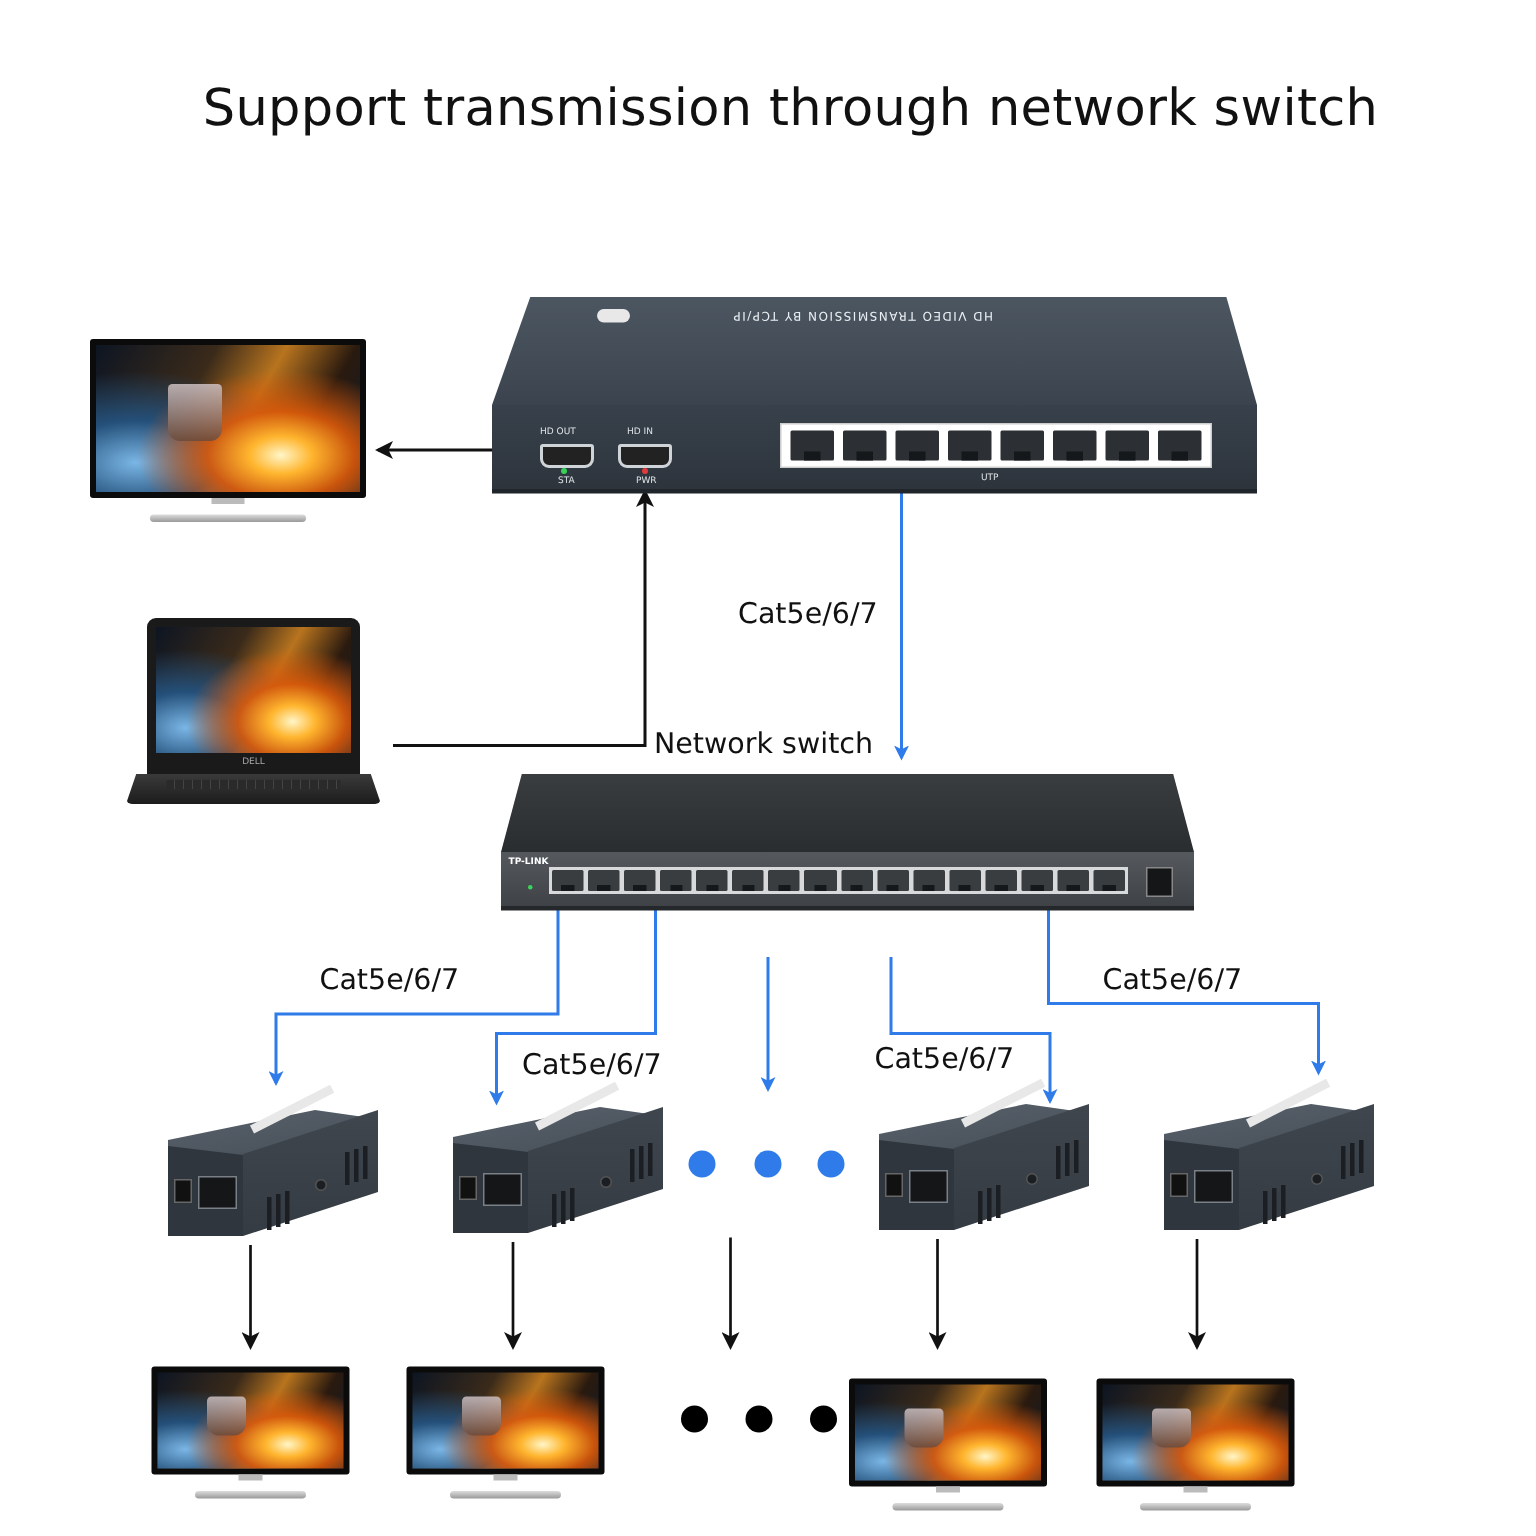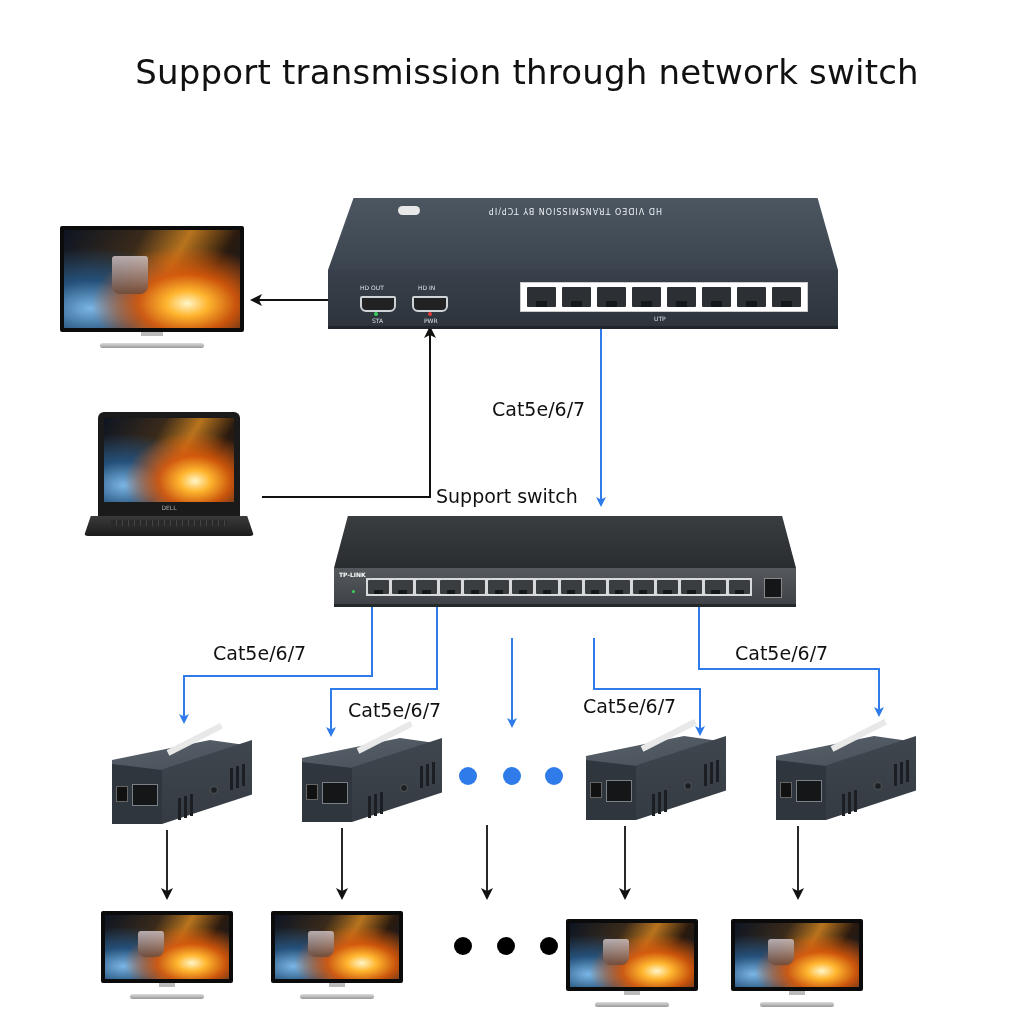--- a/index.html
+++ b/index.html
@@ -135,21 +135,21 @@
       <div class="rj"></div>
       <div class="rj"></div>
       <div class="rj"></div>
       <div class="rj"></div>
       <div class="rj"></div>
     </div>
   <div class="portlbl" style="left:326px;top:117px;">UTP</div>
 </div>
 
 <div class="abs label" style="left:492px;top:398px;">Cat5e/6/7</div>
-<div class="abs label" style="left:436px;top:485px;">Support switch</div>
+<div class="abs label" style="left:436px;top:485px;">Network switch</div>
 
 <div class="abs sw" style="left:334px;top:516px;width:462px;height:90px;">
   <div class="top"></div>
   <div class="front"></div>
   <div class="brand">TP-LINK</div>
   <div class="pled"></div>
   <div class="ports" id="sw-ports">
       <div class="rj"></div>
       <div class="rj"></div>
       <div class="rj"></div>

